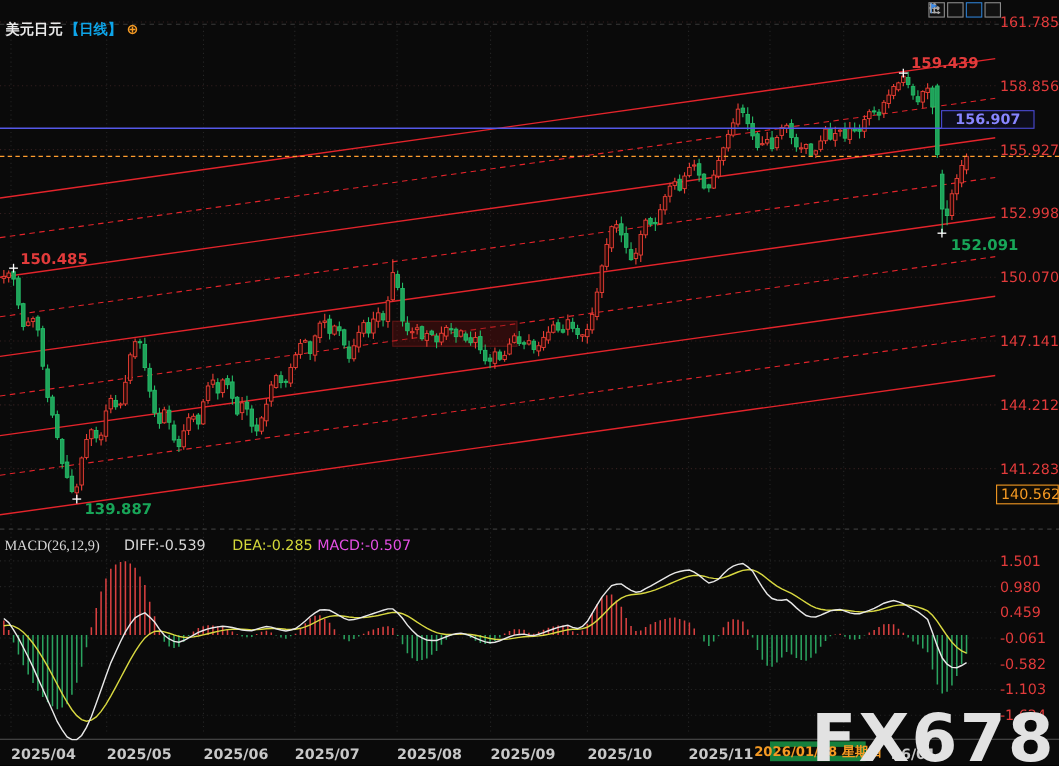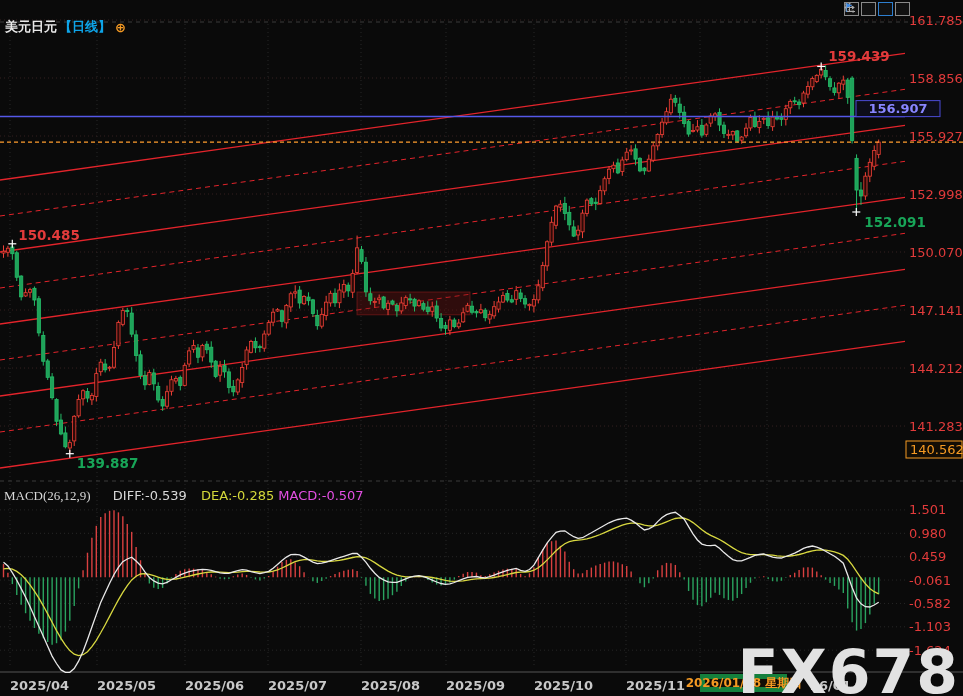--- a/index.html
+++ b/index.html
@@ -10,21 +10,21 @@
   .title-main{color:#e9e9e9;}
   .title-tf{color:#0ea5e9;margin-left:2px;}
   .add-btn{color:#f59a23;font-size:13px;margin-left:4px;cursor:pointer;line-height:13px;}
   .toolbar{position:absolute;top:2px;right:53px;display:flex;gap:2px;z-index:5;}
   .tool-btn{width:15px;height:14px;border:1px solid #8a8a8a;background:#111;display:flex;
             align-items:center;justify-content:center;box-sizing:border-box;cursor:pointer;}
   .tool-btn.active{border-color:#2e7fd0;}
   .macd-header{position:absolute;left:4px;top:488px;font-size:13px;z-index:4;white-space:nowrap;}
   .macd-header .m-name{color:#d8d8d8;font-family:Liberation Serif, serif;}
   .macd-header .m-diff{color:#d8d8d8;margin-left:18px;}
-  .macd-header .m-dea{color:#d4d83a;margin-left:10px;}
+  .macd-header .m-dea{color:#d4d83a;margin-left:20px;}
   .macd-header .m-macd{color:#e44fe4;}
   .date-box{position:absolute;left:700px;top:674px;width:87px;height:18px;box-sizing:border-box;
             border:5px solid #15803d;background:#120d05;color:#f59a23;font-size:12px;font-weight:bold;
             display:flex;align-items:center;justify-content:center;z-index:6;white-space:nowrap;}
   .watermark{position:absolute;right:3px;bottom:0px;font-size:60px;font-weight:700;
              color:#e2e2e2;letter-spacing:2px;z-index:7;line-height:48px;}
   svg{position:absolute;left:0;top:0;}
 </style>
 </head>
 <body>

